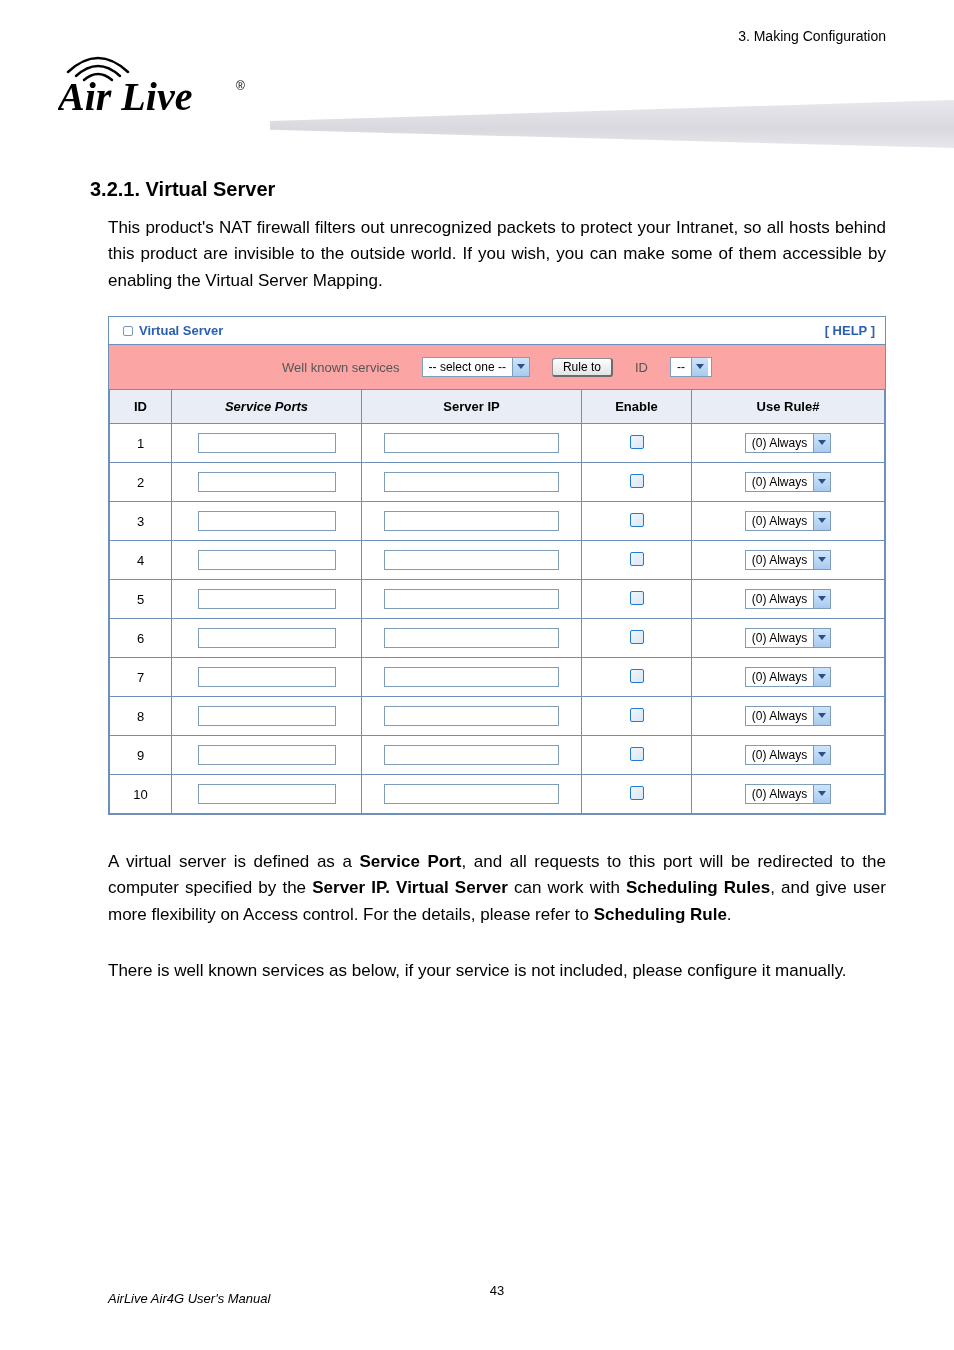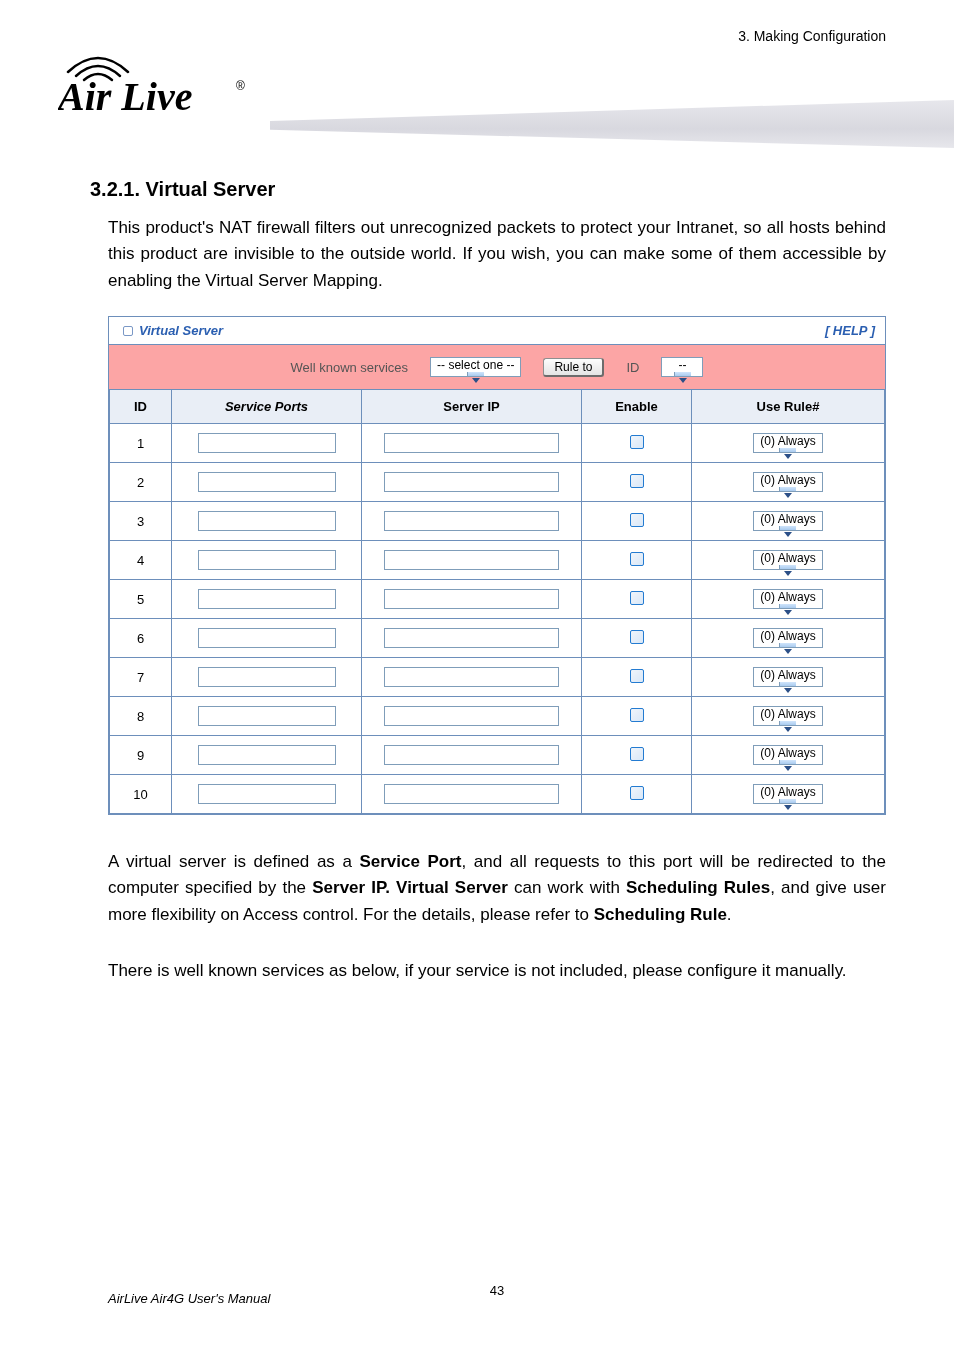--- a/index.html
+++ b/index.html
@@ -68,21 +68,20 @@
     font-size: 13px;
     color: #000;
   }
   .vs-title {
     display: flex;
     justify-content: space-between;
     align-items: center;
     padding: 6px 10px 6px 14px;
     border-bottom: 1px solid #6d8fbb;
     background: #ffffff;
-    font-style: italic;
   }
   .vs-title .left {
     display: flex;
     align-items: center;
     gap: 6px;
     color: #2b5fb1;
     font-weight: bold;
   }
   .vs-title .right a { color: #2b5fb1; text-decoration: none; font-weight: bold; }
   .bullet-icon {
@@ -159,21 +158,20 @@
     display: inline-block;
     border-radius: 2px;
   }
   .rule-sel {
     display: inline-flex;
     align-items: center;
     border: 1px solid #7f9db9;
     height: 20px;
     background:#fff;
     font-size: 12px;
-    flex-direction: column;
   }
   .rule-sel span { padding: 0 6px 0 6px; color:#000;}
   .rule-sel .dd {
     width: 17px; height: 18px;
     background: linear-gradient(#cfe4fb,#a9cbef);
     border-left: 1px solid #7f9db9;
     position: relative;
   }
   .rule-sel .dd::after{
     content:"";

